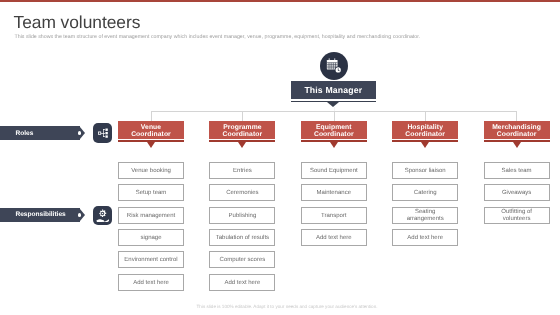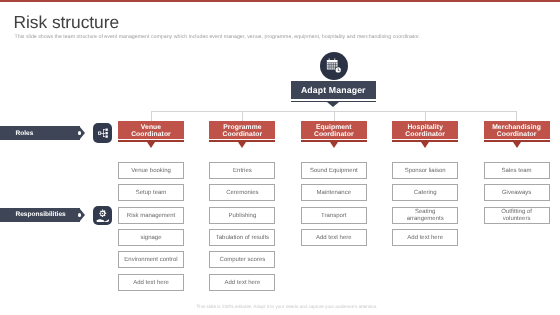--- a/index.html
+++ b/index.html
@@ -35,21 +35,21 @@
   .coord-tri{width:0;height:0;border-left:4.8px solid transparent;border-right:4.8px solid transparent;border-top:6.1px solid #a03a2f;margin:0 auto;}
 
   
   .cell{position:absolute;width:66px;height:17.2px;border:0.6px solid #a8a8a8;background:#fff;display:flex;align-items:center;justify-content:center;text-align:center;font-size:6.0px;color:#6a6a6a;line-height:1.22;box-sizing:border-box;padding:2.4px 5px 0 5px;}
 </style>
 </head>
 <body>
 
 <div class="slide">
   <div class="topbar"></div>
-  <div class="title">Risk structure</div>
+  <div class="title">Team volunteers</div>
   <div class="subtitle">This slide shows the team structure of event management company which includes event manager, venue, programme, equipment, hospitality and merchandising coordinator.</div>
 
   <div id="diagram">
       <div class="conn" style="left: 151px; top: 110.5px; width: 365.6px; height: 0.55px;"></div>
       <div class="conn" style="left: 333.5px; top: 106.5px; width: 0.6px; height: 4.5px; background: rgb(244, 244, 244);"></div>
       <div class="conn" style="left: 150.7px; top: 110.5px; width: 0.6px; height: 10.5px;"></div>
       <div class="conn" style="left: 242.1px; top: 110.5px; width: 0.6px; height: 10.5px;"></div>
       <div class="conn" style="left: 333.5px; top: 110.5px; width: 0.6px; height: 10.5px;"></div>
       <div class="conn" style="left: 424.9px; top: 110.5px; width: 0.6px; height: 10.5px;"></div>
       <div class="conn" style="left: 516.3px; top: 110.5px; width: 0.6px; height: 10.5px;"></div>
@@ -63,21 +63,21 @@
             <g stroke="#2b3244" stroke-width="0.95">
               <path d="M1.4 7.6h17.4M1.4 10.4h17.4M1.4 13.2h17.4M1.4 16h17.4M4.9 7.6v11M8.4 7.6v11M11.9 7.6v11M15.4 7.6v11"></path>
             </g>
             <circle cx="19.8" cy="19.4" r="5.6" fill="#2b3244"></circle>
             <circle cx="19.8" cy="19.4" r="4.3" fill="#fff"></circle>
             <path fill="#2b3244" d="M19.25 16.5h1.05v3.1l2.1 1.2-.52.92-2.63-1.52z"></path>
           </svg>
         </span>
       </div>
       <div class="em-wrap">
-        <div class="em-box">Adapt Manager</div>
+        <div class="em-box">This Manager</div>
         <div class="em-band"></div>
         <div class="em-tri"></div>
       </div>
       <div class="lbl" style="left: 0px; top: 126.3px;">
         <div class="lbl-body" style="width: 79.5px; font-size: 6.55px;">Roles</div>
         <div class="lbl-tip"></div>
         <div class="lbl-dot" style="left: 77.9px; top: 5.05px;"></div>
       </div>
       <div class="sq-halo" style="left: 90.6px; top: 121px;"></div>
       <div class="sq-icon" style="left: 93px; top: 123.4px;">

